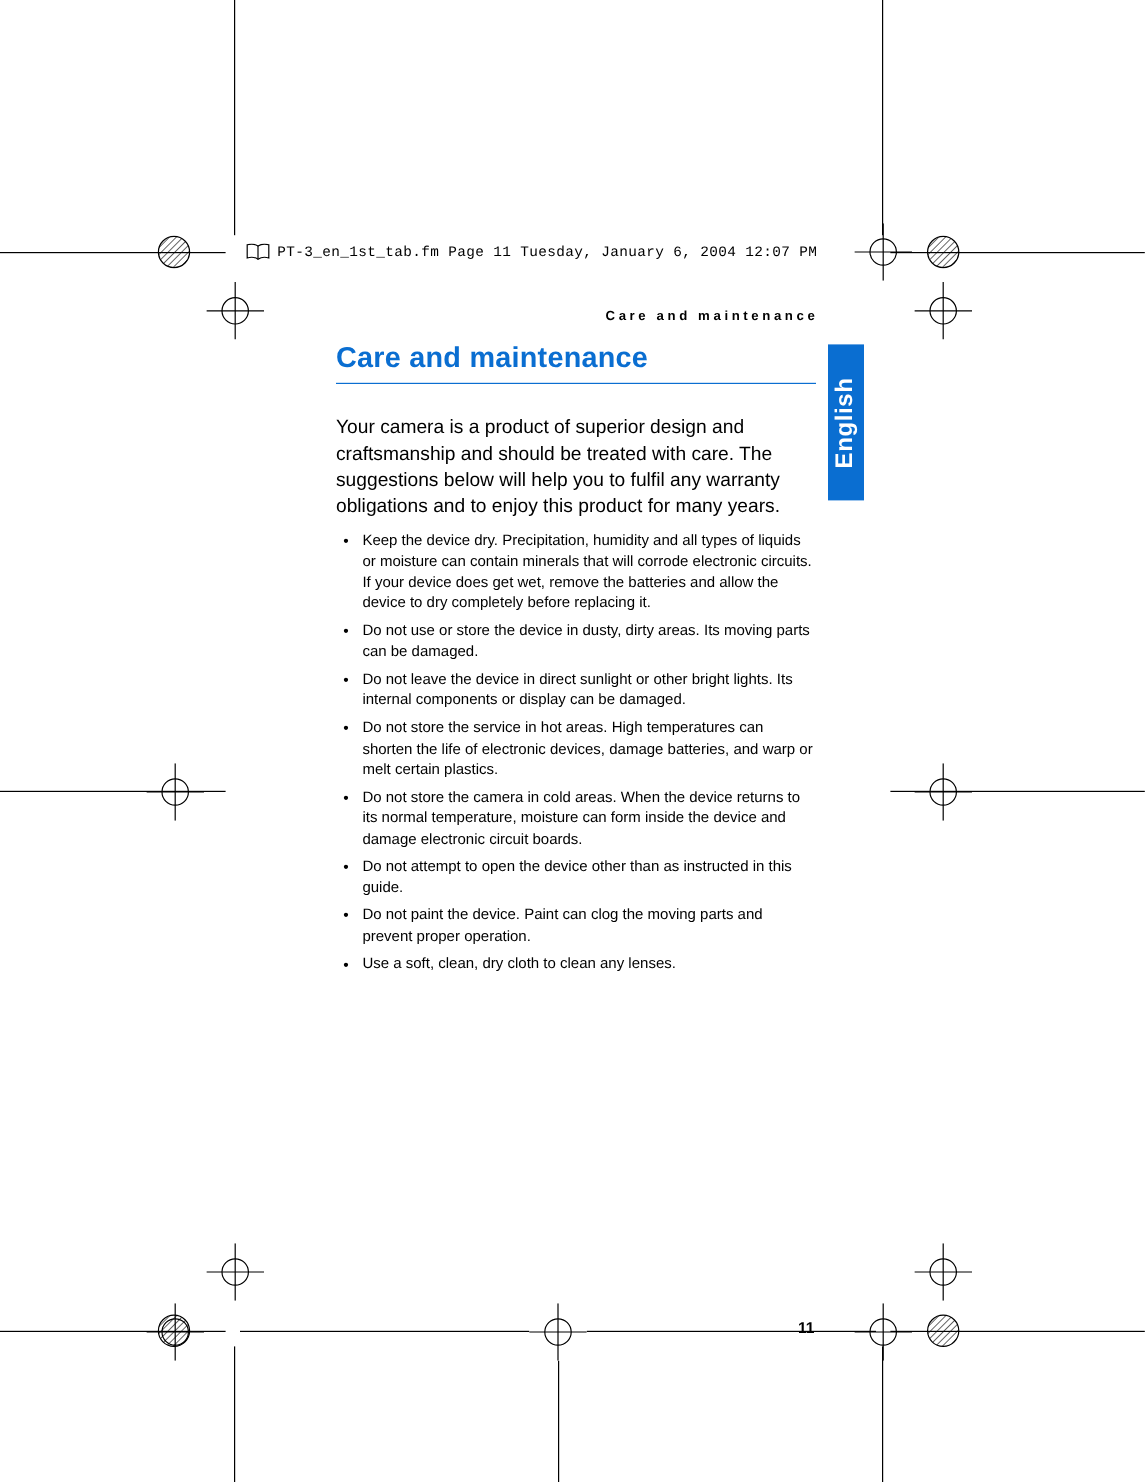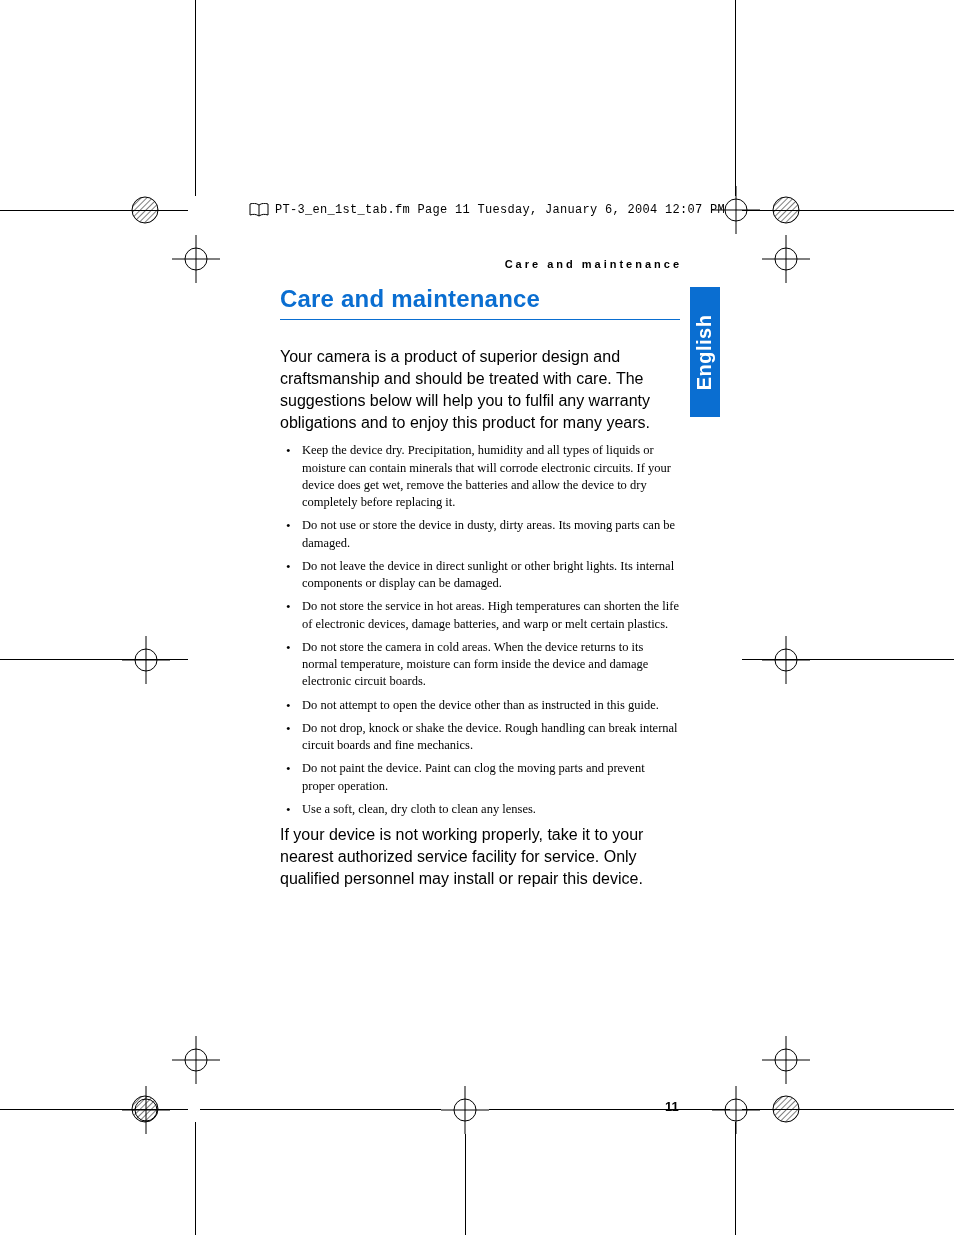--- a/index.html
+++ b/index.html
@@ -43,21 +43,20 @@
   }
 
   
   .slugrow {
     position: absolute;
     left: 205px;
     top: 203px;
     display: flex;
     align-items: center;
     gap: 6px;
-    margin-left: 44px;
   }
   .book-icon svg { display: block; }
   .slugtext {
     font-family: "Courier New", monospace;
     font-size: 12px;
     color: #000;
     letter-spacing: 0.3px;
   }
 
   
@@ -114,21 +113,20 @@
   }
   .intro, .outro {
     font-size: 16px;
     line-height: 1.38;
     margin: 0 0 8px 0;
   }
   ul.bullets {
     list-style: none;
     padding: 0;
     margin: 0 1px 6px 0;
-    font-family: Liberation Serif, serif;
   }
   ul.bullets li {
     font-size: 12.5px;
     line-height: 1.38;
     padding-left: 22px;
     position: relative;
     margin-bottom: 6px;
   }
   ul.bullets li::before {
     content: "•";
@@ -283,20 +281,18 @@
   <h1 class="heading">Care and maintenance</h1>
   <hr class="heading-rule">
   <p class="intro">Your camera is a product of superior design and craftsmanship and should be treated with care. The suggestions below will help you to fulfil any warranty obligations and to enjoy this product for many years.</p>
   <ul class="bullets">
     <li>Keep the device dry. Precipitation, humidity and all types of liquids or moisture can contain minerals that will corrode electronic circuits. If your device does get wet, remove the batteries and allow the device to dry completely before replacing it.</li>
     <li>Do not use or store the device in dusty, dirty areas. Its moving parts can be damaged.</li>
     <li>Do not leave the device in direct sunlight or other bright lights. Its internal components or display can be damaged.</li>
     <li>Do not store the service in hot areas. High temperatures can shorten the life of electronic devices, damage batteries, and warp or melt certain plastics.</li>
     <li>Do not store the camera in cold areas. When the device returns to its normal temperature, moisture can form inside the device and damage electronic circuit boards.</li>
     <li>Do not attempt to open the device other than as instructed in this guide.</li>
-    <li>Do not drop, knock or shake the device. Rough handling can break internal circuit boards and fine mechanics.</li>
     <li>Do not paint the device. Paint can clog the moving parts and prevent proper operation.</li>
     <li>Use a soft, clean, dry cloth to clean any lenses.</li>
   </ul>
-  <p class="outro">If your device is not working properly, take it to your nearest authorized service facility for service. Only qualified personnel may install or repair this device.</p>
 </div>
 
 <div class="page-number">11</div>
 
 </body></html>

